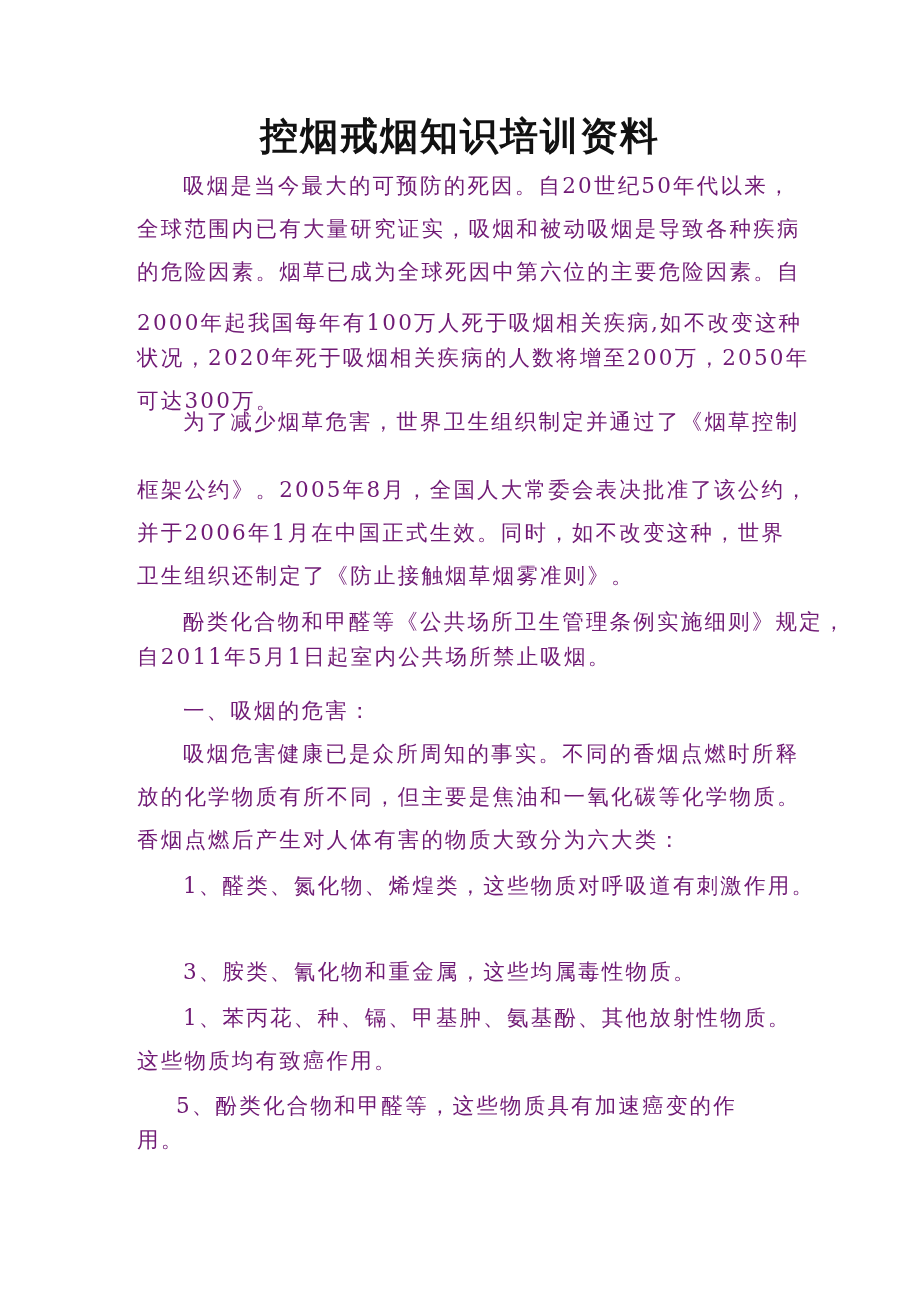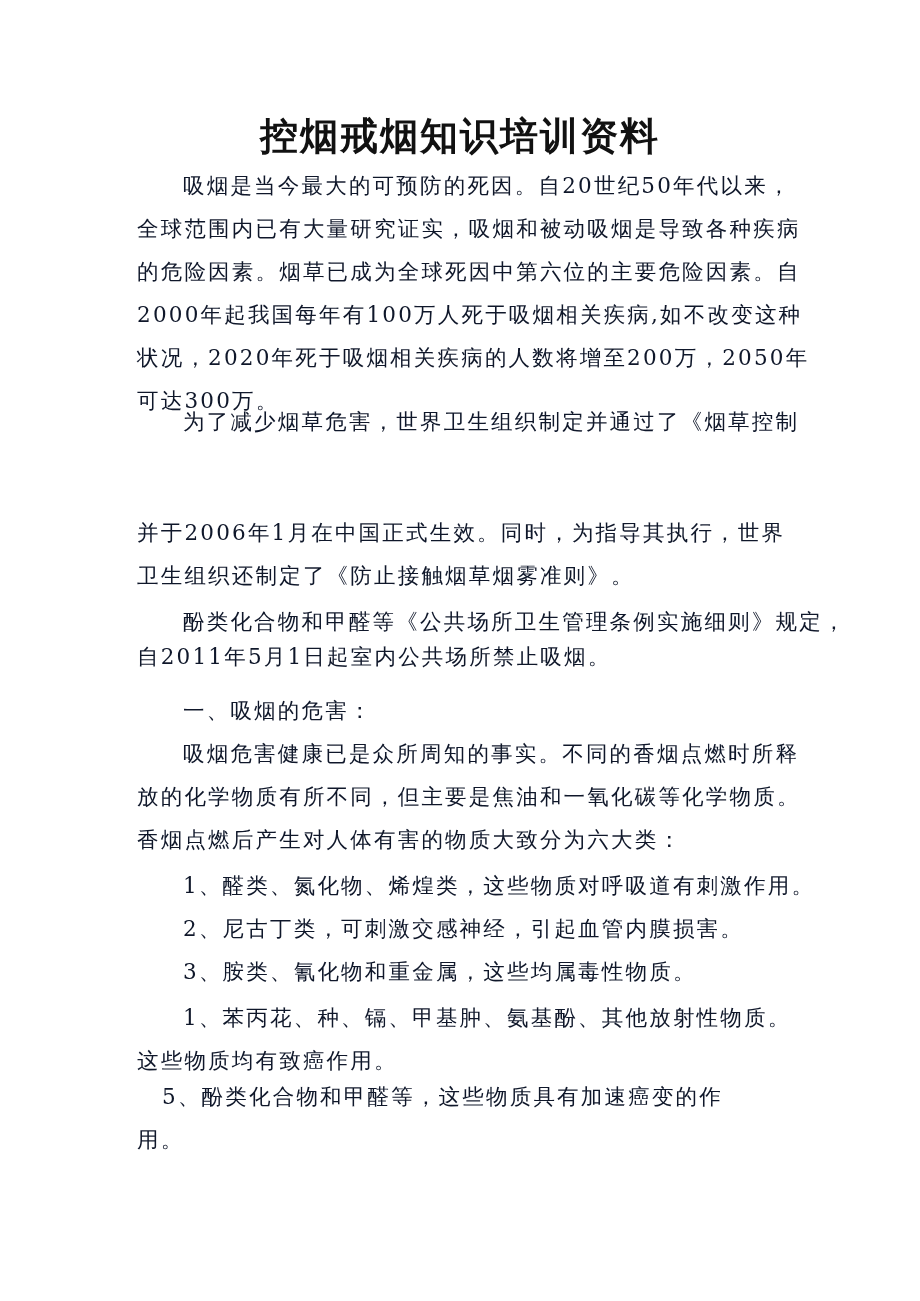--- a/index.html
+++ b/index.html
@@ -5,52 +5,52 @@
   html, body { margin: 0; padding: 0; background: #ffffff; }
   body { width: 920px; height: 1301px; position: relative; overflow: hidden; }
   .page { position: absolute; left: 0; top: 0; width: 832px; height: 1301px; background: #ffffff; }
   .title {
     position: absolute; left: 0; top: 108px; width: 920px; text-align: center;
     font-family: "DejaVu Sans", sans-serif; font-size: 38px; font-weight: bold;
     color: #111111; letter-spacing: 2px; line-height: 56px;
   }
   .line {
     position: absolute; left: 137px; white-space: nowrap;
-    font-family: "DejaVu Serif", serif; font-size: 21.5px; color: #0f172a;
+    font-family: "DejaVu Serif", serif; font-size: 21.5px; color: #701a75;
     line-height: 30px; letter-spacing: 2.2px;
   }
   .indent { left: 183px; }
-  .indent-s { left: 162px; }
+  .indent-s { left: 176px; margin-top: 9px; }
 </style>
 </head>
 <body>
 
 <div class="page">
   <div class="title">控烟戒烟知识培训资料</div>
 
   <div class="line indent" style="top:171px">吸烟是当今最大的可预防的死因。自20世纪50年代以来，</div>
   <div class="line" style="top:257px">的危险因素。烟草已成为全球死因中第六位的主要危险因素。自</div>
   <div class="line" style="top:214px">全球范围内已有大量研究证实，吸烟和被动吸烟是导致各种疾病</div>
-  <div class="line" style="top:300px">2000年起我国每年有100万人死于吸烟相关疾病,如不改变这种</div>
+  <div class="line" style="top:308px">2000年起我国每年有100万人死于吸烟相关疾病,如不改变这种</div>
   <div class="line" style="top:343px">状况，2020年死于吸烟相关疾病的人数将增至200万，2050年</div>
   <div class="line" style="top:386px">可达300万。</div>
 
   <div class="line indent" style="top:407px">为了减少烟草危害，世界卫生组织制定并通过了《烟草控制</div>
-  <div class="line" style="top:518px">并于2006年1月在中国正式生效。同时，为指导其执行，世界</div>
+  <div class="line" style="top:475px">框架公约》。2005年8月，全国人大常委会表决批准了该公约，</div>
+  <div class="line" style="top:518px">并于2006年1月在中国正式生效。同时，如不改变这种，世界</div>
   <div class="line" style="top:561px">卫生组织还制定了《防止接触烟草烟雾准则》。</div>
 
   <div class="line indent" style="top:607px">酚类化合物和甲醛等《公共场所卫生管理条例实施细则》规定，</div>
   <div class="line" style="top:642px">自2011年5月1日起室内公共场所禁止吸烟。</div>
 
   <div class="line indent" style="top:696px">一、吸烟的危害：</div>
 
   <div class="line" style="top:782px">放的化学物质有所不同，但主要是焦油和一氧化碳等化学物质。</div>
   <div class="line indent" style="top:739px">吸烟危害健康已是众所周知的事实。不同的香烟点燃时所释</div>
   <div class="line" style="top:825px">香烟点燃后产生对人体有害的物质大致分为六大类：</div>
 
   <div class="line indent" style="top:871px">1、醛类、氮化物、烯煌类，这些物质对呼吸道有刺激作用。</div>
-  <div class="line indent" style="top:914px">2、尼古丁类，可刺激交感神经，引起血管内膜损害。</div>
   <div class="line indent" style="top:957px">3、胺类、氰化物和重金属，这些均属毒性物质。</div>
   <div class="line indent" style="top:1003px">1、苯丙花、种、镉、甲基肿、氨基酚、其他放射性物质。</div>
   <div class="line" style="top:1046px">这些物质均有致癌作用。</div>
   <div class="line indent-s" style="top:1082px">5、酚类化合物和甲醛等，这些物质具有加速癌变的作</div>
   <div class="line" style="top:1125px">用。</div>
 </div>
 
 </body></html>

